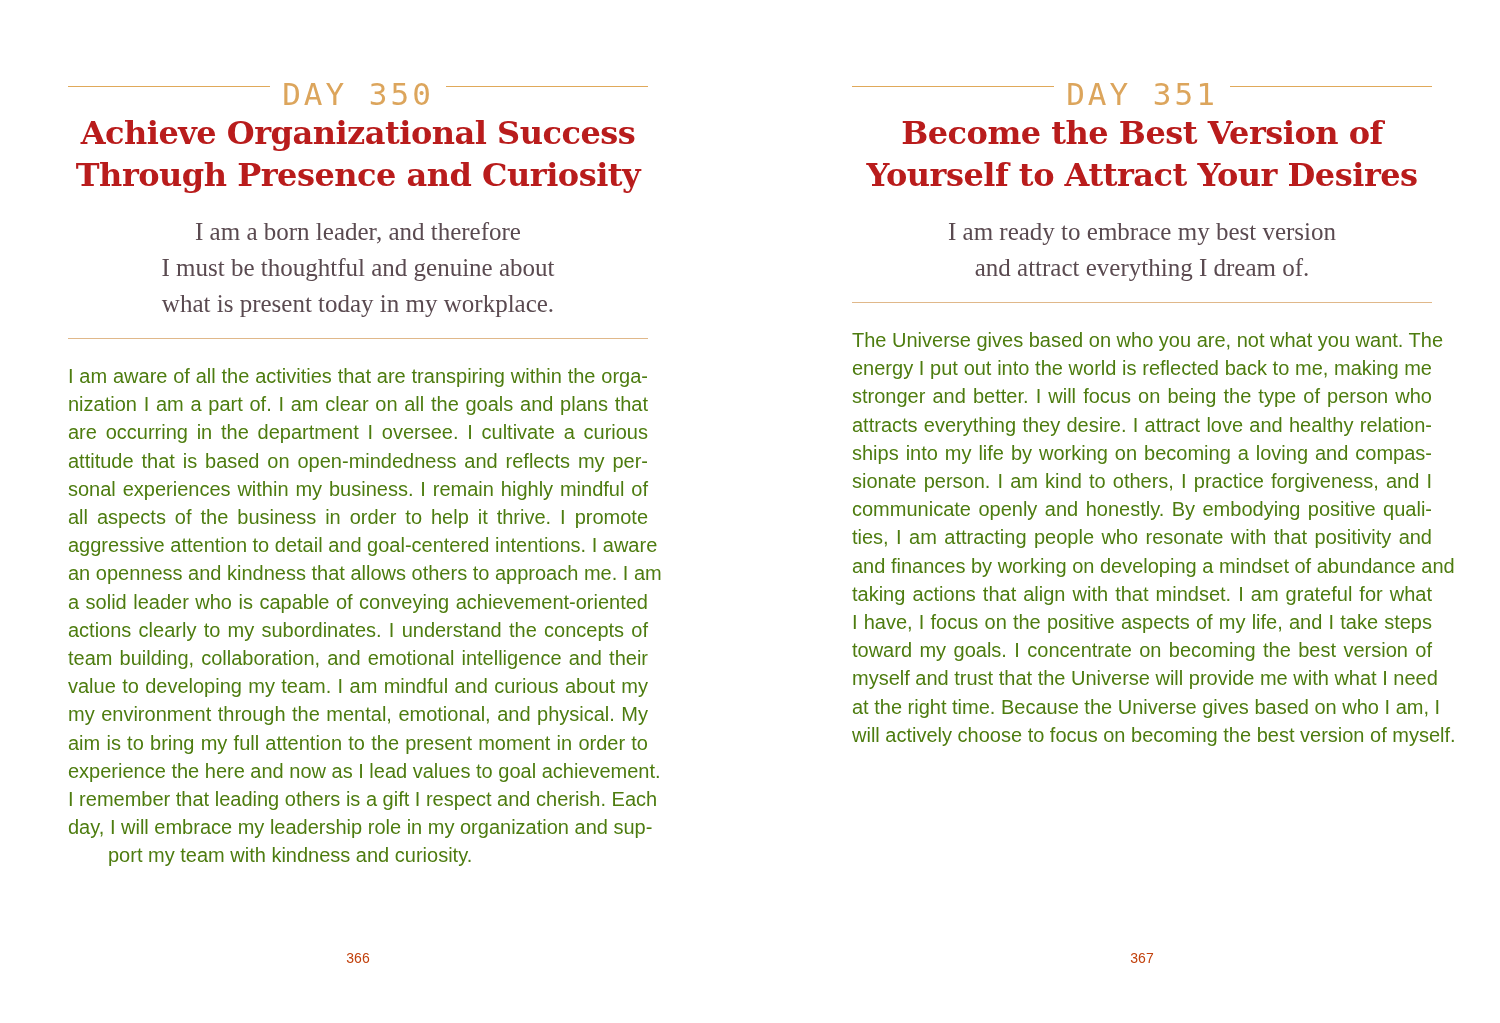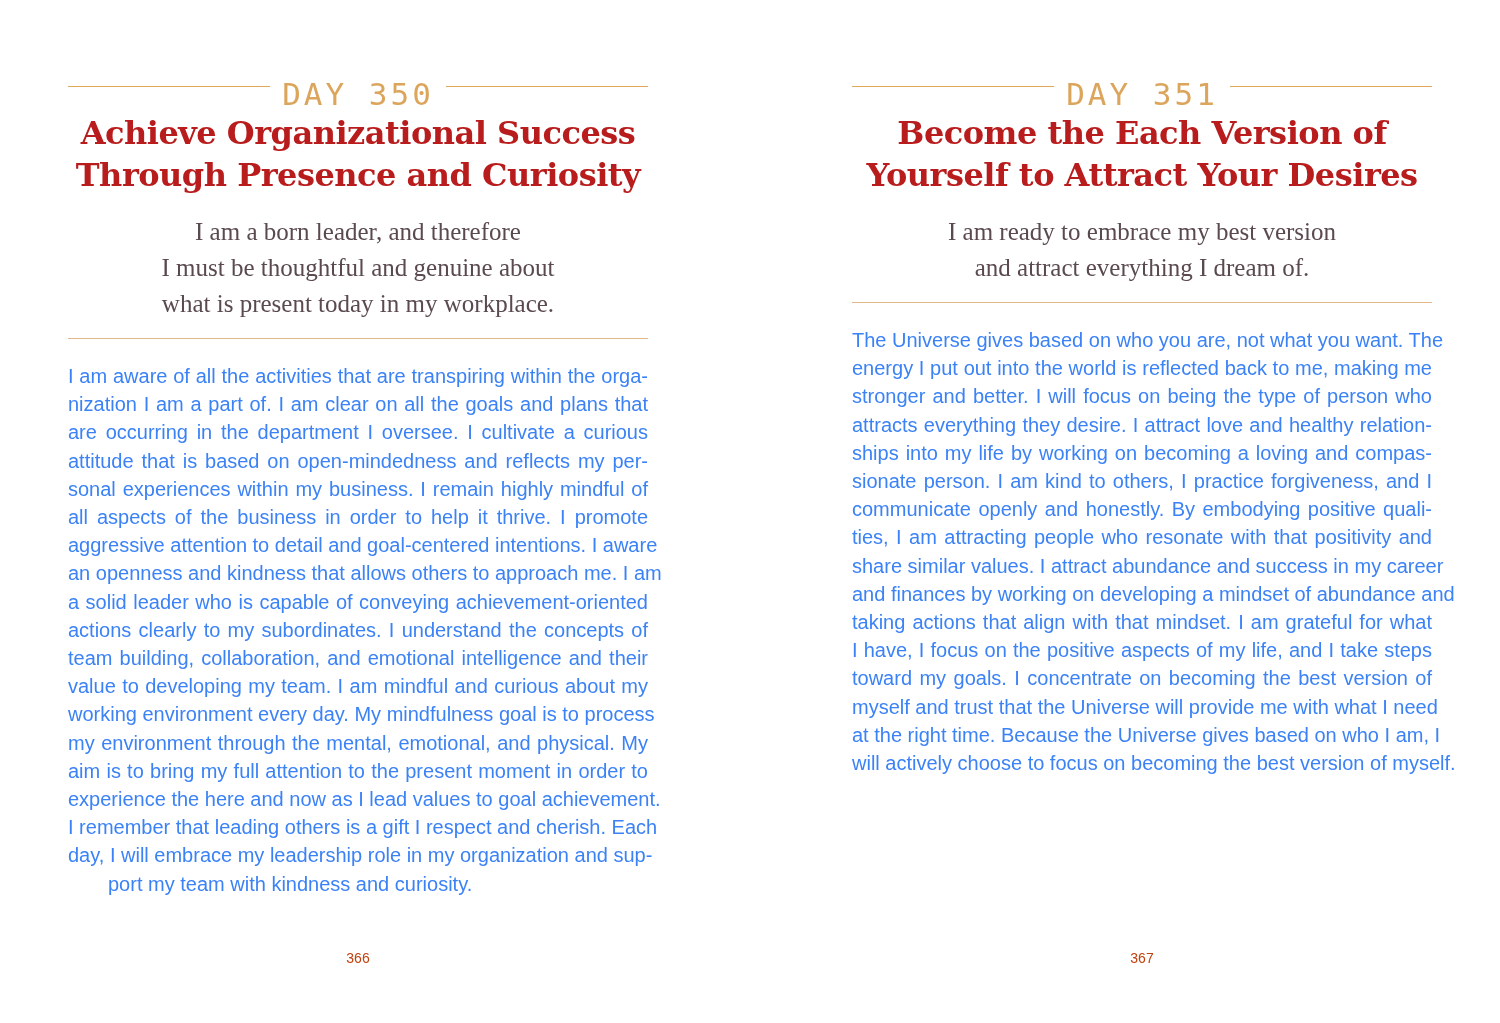--- a/index.html
+++ b/index.html
@@ -87,21 +87,21 @@
     .page-right .divider { top: 302px; }
 
     .body-text {
       position: absolute;
       left: 0;
       width: 580px;
       margin: 0;
       font-family: "Liberation Sans", "DejaVu Sans", sans-serif;
       font-size: 20px;
       line-height: 28.2px;
-      color: #3b82f6;
+      color: #4d7c0f;
       text-align: justify;
       hyphens: manual;
     }
     .page-left .body-text { top: 362px; }
     .page-right .body-text { top: 326px; }
 
     .body-line {
       display: block;
       text-align: justify;
       text-align-last: justify;
@@ -148,56 +148,54 @@
     <span class="body-line">are occurring in the department I oversee. I cultivate a curious</span>
     <span class="body-line">attitude that is based on open-mindedness and reflects my per-</span>
     <span class="body-line">sonal experiences within my business. I remain highly mindful of</span>
     <span class="body-line">all aspects of the business in order to help it thrive. I promote</span>
     <span class="body-line">aggressive attention to detail and goal-centered intentions. I aware</span>
     <span class="body-line">an openness and kindness that allows others to approach me. I am</span>
     <span class="body-line">a solid leader who is capable of conveying achievement-oriented</span>
     <span class="body-line">actions clearly to my subordinates. I understand the concepts of</span>
     <span class="body-line">team building, collaboration, and emotional intelligence and their</span>
     <span class="body-line">value to developing my team. I am mindful and curious about my</span>
-    <span class="body-line">working environment every day. My mindfulness goal is to process</span>
     <span class="body-line">my environment through the mental, emotional, and physical. My</span>
     <span class="body-line">aim is to bring my full attention to the present moment in order to</span>
     <span class="body-line">experience the here and now as I lead values to goal achievement.</span>
     <span class="body-line">I remember that leading others is a gift I respect and cherish. Each</span>
     <span class="body-line">day, I will embrace my leadership role in my organization and sup-</span>
     <span class="body-line last">port my team with kindness and curiosity.</span>
   </div>
   <div class="page-number">366</div>
 </div>
 
 <div class="page page-right">
   <div class="day-header">
     <div class="day-rule"></div>
     <div class="day-label">DAY 351</div>
     <div class="day-rule"></div>
   </div>
   <h1 class="title">
-    <span>Become the Each Version of</span><br>
+    <span>Become the Best Version of</span><br>
     <span>Yourself to Attract Your Desires</span>
   </h1>
   <p class="affirmation">
     <span>I am ready to embrace my best version</span><br>
     <span>and attract everything I dream of.</span>
   </p>
   <div class="divider"></div>
   <div class="body-text">
     <span class="body-line">The Universe gives based on who you are, not what you want. The</span>
     <span class="body-line">energy I put out into the world is reflected back to me, making me</span>
     <span class="body-line">stronger and better. I will focus on being the type of person who</span>
     <span class="body-line">attracts everything they desire. I attract love and healthy relation-</span>
     <span class="body-line">ships into my life by working on becoming a loving and compas-</span>
     <span class="body-line">sionate person. I am kind to others, I practice forgiveness, and I</span>
     <span class="body-line">communicate openly and honestly. By embodying positive quali-</span>
     <span class="body-line">ties, I am attracting people who resonate with that positivity and</span>
-    <span class="body-line">share similar values. I attract abundance and success in my career</span>
     <span class="body-line">and finances by working on developing a mindset of abundance and</span>
     <span class="body-line">taking actions that align with that mindset. I am grateful for what</span>
     <span class="body-line">I have, I focus on the positive aspects of my life, and I take steps</span>
     <span class="body-line">toward my goals. I concentrate on becoming the best version of</span>
     <span class="body-line">myself and trust that the Universe will provide me with what I need</span>
     <span class="body-line">at the right time. Because the Universe gives based on who I am, I</span>
     <span class="body-line">will actively choose to focus on becoming the best version of myself.</span>
   </div>
   <div class="page-number">367</div>
 </div>

